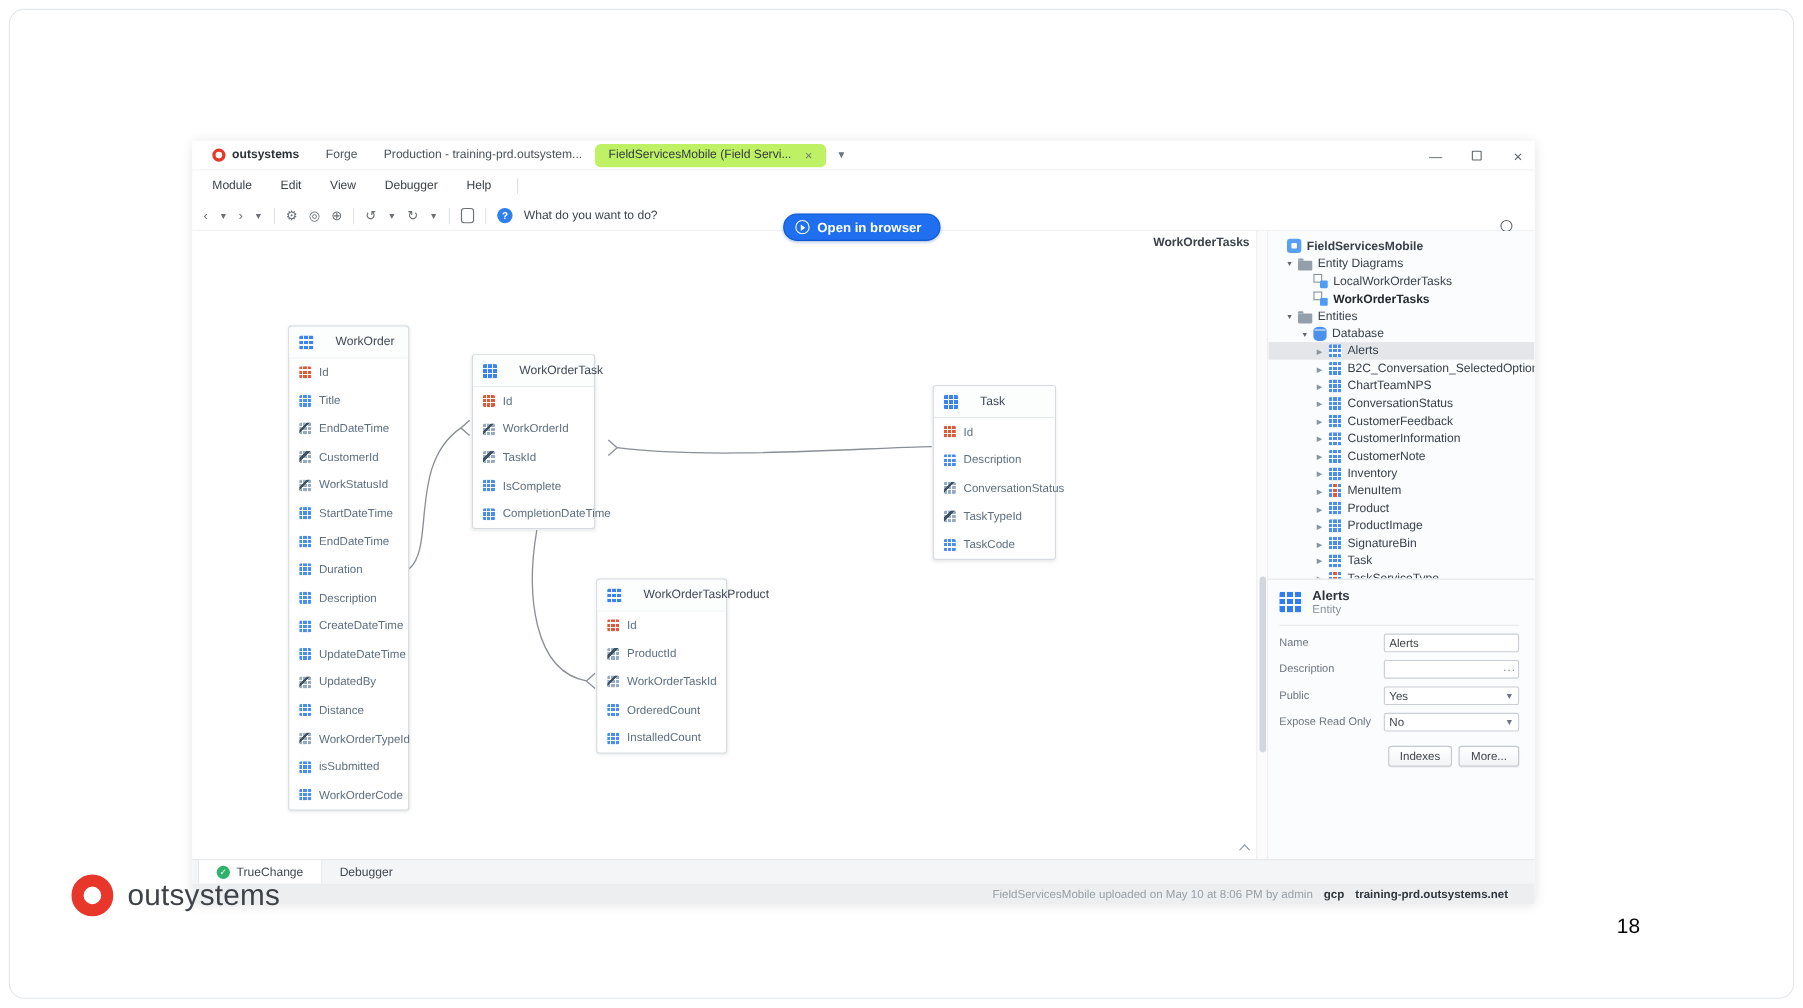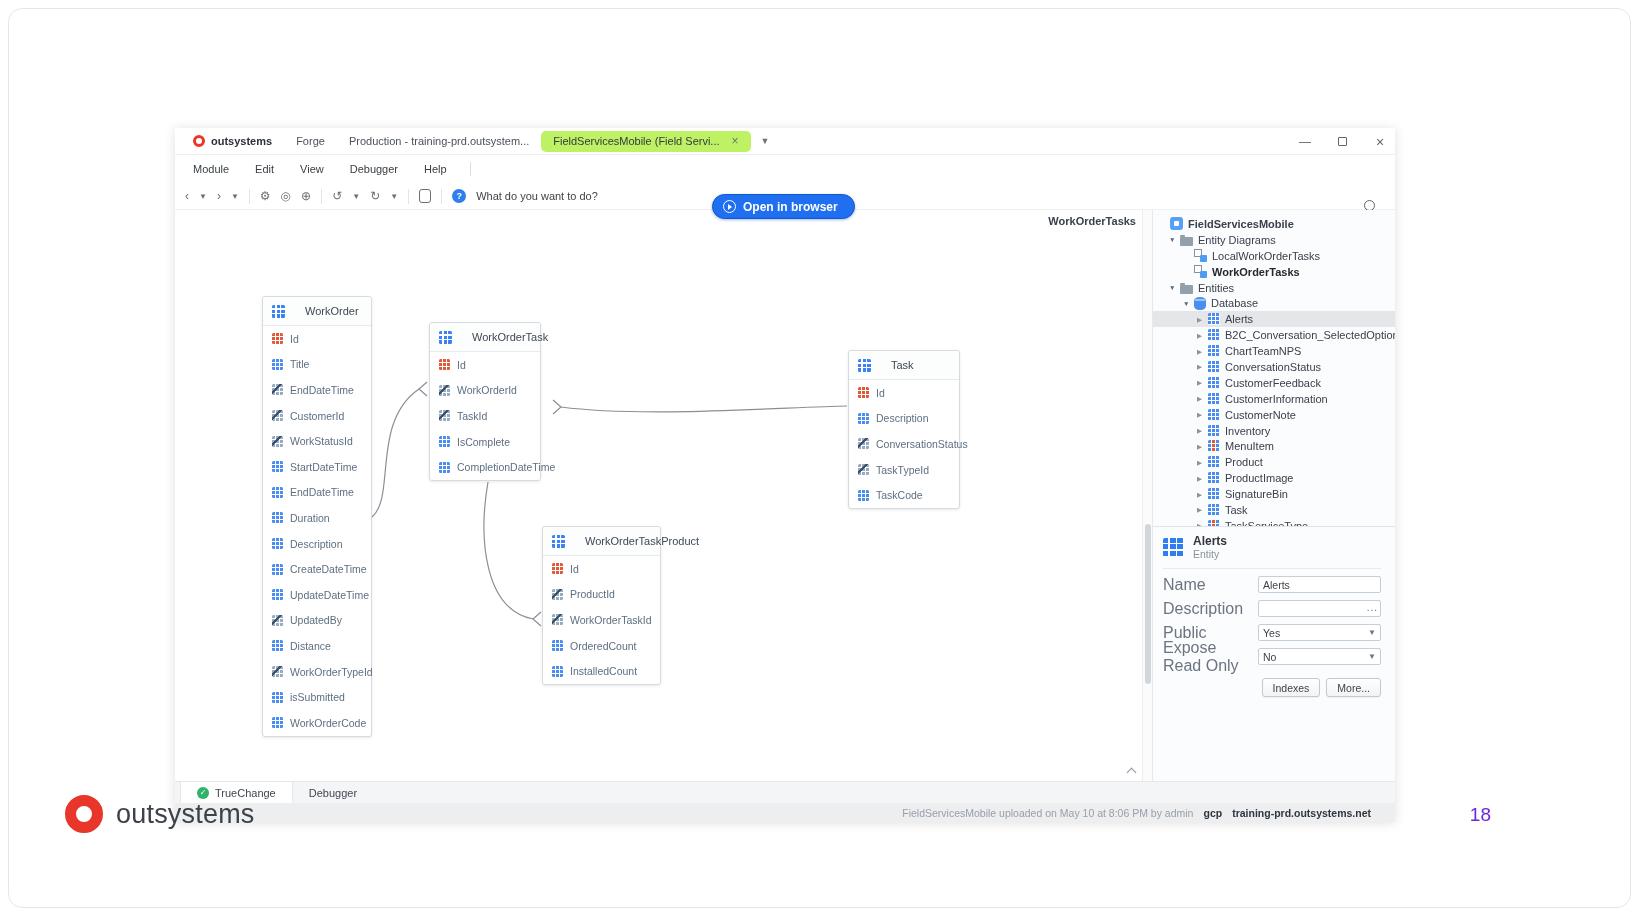--- a/index.html
+++ b/index.html
@@ -118,21 +118,21 @@
 
   
   .props { flex:1; background:#fbfcfd; border-top:1px solid #e2e5e8; padding:8px 14px 0 10px; }
   .props-head { display:flex; align-items:center; gap:9px; padding-bottom:8px; border-bottom:1px solid #e7eaec; }
   .props-icon { width:21px; height:19px; border-radius:2px; background-color:#2f7df0;
     background-image:repeating-linear-gradient(to right, transparent 0 5.5px, #fbfcfd 5.5px 7.2px),
                      repeating-linear-gradient(to bottom, transparent 0 5px, #fbfcfd 5px 6.5px); }
   .props-title { font-size:12px; font-weight:700; color:#2f363d; line-height:13px; }
   .props-type { font-size:10.5px; color:#8a939c; line-height:12px; }
   .prow { display:flex; align-items:center; margin-top:7px; height:17px; }
-  .plabel { width:95px; flex:none; color:#6b7480; font-size:16px; }
+  .plabel { width:95px; flex:none; color:#6b7480; font-size:10px; }
   .pctrl { position:relative; flex:1; height:17px; }
   .pinput { width:100%; height:17px; border:1px solid #c9ced4; border-radius:2px; background:#fff; font:10.5px "Liberation Sans", sans-serif; color:#3f4449; padding:0 4px; outline:none; }
   .pselect { display:flex; align-items:center; justify-content:space-between; height:17px; border:1px solid #c9ced4; border-radius:2px; background:#fff; color:#3f4449; font-size:10.5px; padding:0 4px; }
   .pselect .caret { font-size:8px; color:#6b7480; }
   .p-ellipsis { position:absolute; right:3px; top:2px; color:#6b7480; font-size:10px; letter-spacing:1px; }
   .pbuttons { display:flex; justify-content:flex-end; gap:6px; margin-top:13px; }
   .pbtn { height:19px; padding:0 10px; border:1px solid #c3c9cf; border-radius:3px; background:linear-gradient(#fff,#f1f3f5); font-size:10.5px; color:#3f4449; display:flex; align-items:center; box-shadow:0 1px 1px rgba(0,0,0,.05); }
 
   
   .statusrow { position:relative; height:22px; background:#f4f5f7; border-top:1px solid #e5e7ea; display:flex; align-items:stretch; padding-left:5px; }
@@ -140,21 +140,21 @@
   .stab.active { background:#fff; border-left:1px solid #e5e7ea; border-right:1px solid #e5e7ea; }
   .green-check { width:12px; height:12px; border-radius:50%; background:#2fb36a; color:#fff; font-size:8px; display:flex; align-items:center; justify-content:center; }
   .graybar { height:19px; background:#eceef0; display:flex; align-items:center; justify-content:flex-end; gap:10px; padding-right:24px; font-size:10.5px; }
   .upload-text { color:#98a0a8; }
   .upload-gcp, .upload-env { color:#2f363d; font-weight:700; }
 
   
   .footer-logo { position:absolute; left:65px; top:795px; display:flex; align-items:center; gap:13px; }
   .donut-big { width:38px; height:38px; border-radius:50%; background:#fff; border:11px solid #e8372a; }
   .footer-brand { font-size:27px; color:#3d4248; letter-spacing:0.2px; }
-  .page-num { position:absolute; right:148px; top:804px; font-size:19px; color:#6d28d9; }
+  .page-num { position:absolute; right:148px; top:832px; font-size:19px; color:#000000; }
 </style>
 </head>
 <body>
 
 <div class="slide">
   <div class="slide-frame"></div>
 
   <div class="ide">
 
     <div class="tabbar">

